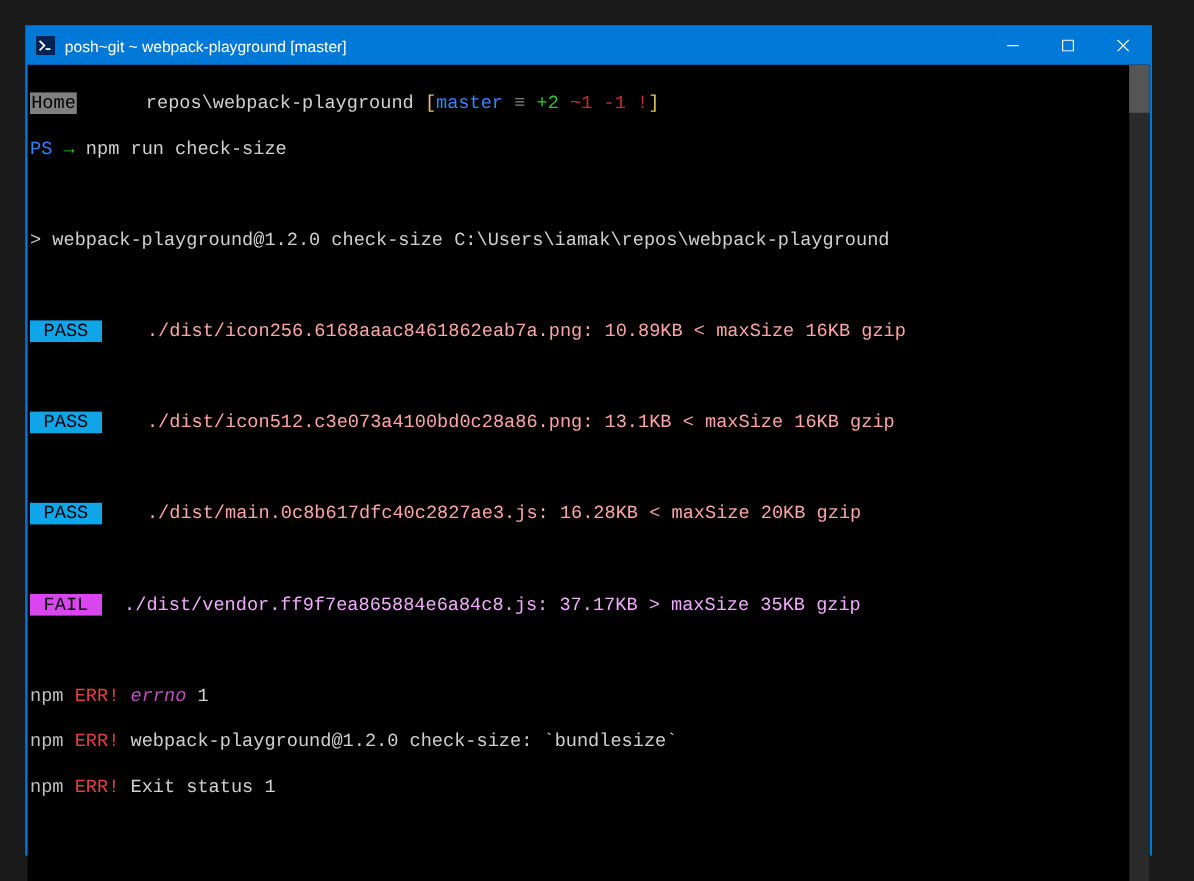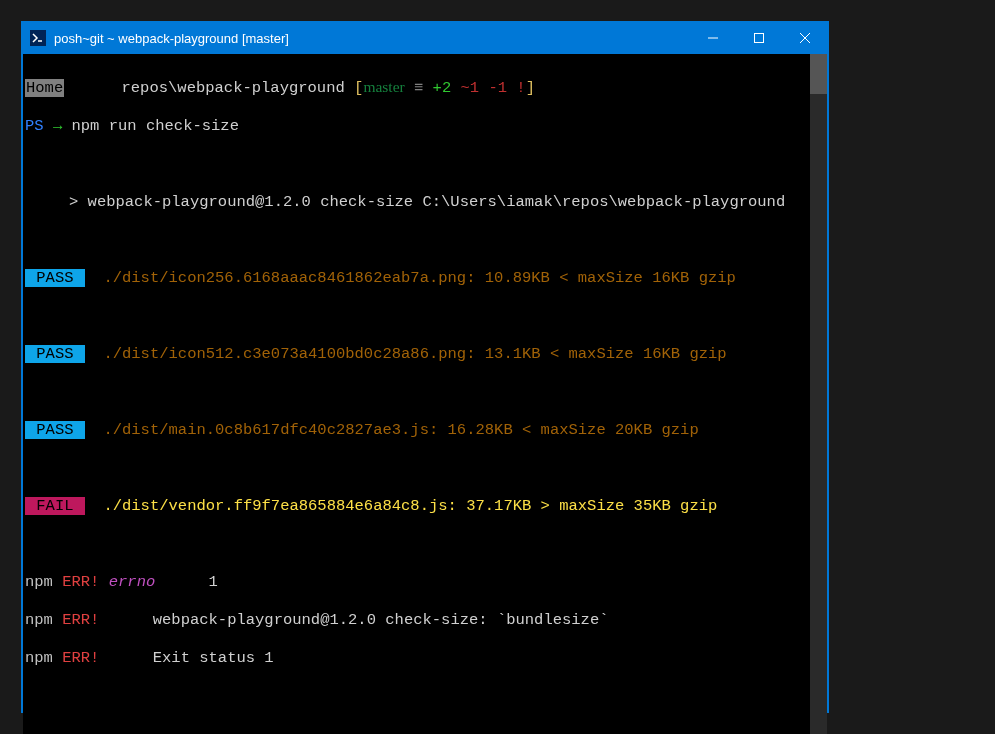--- a/index.html
+++ b/index.html
@@ -7,21 +7,21 @@
       background: #1a1a1a;
       width: 995px;
       height: 734px;
       font-family: 'Consolas', 'Courier New', monospace;
       overflow: hidden;
     }
     .window {
       position: absolute;
       left: 22px;
       top: 22px;
-      width: 806px;
+      width: 937px;
       height: 690px;
       background: #0078d7;
       display: flex;
       flex-direction: column;
       box-shadow: 0 0 0 1px #0078d7;
     }
     .titlebar {
       height: 32px;
       background: #0078d7;
       display: flex;
@@ -84,41 +84,41 @@
       background: #555;
     }
     .line { min-height: 19px; }
     .home-badge {
       background: #808080;
       color: #000;
       padding: 0 1px;
     }
     .path { color: #d0d0d0; margin-left: 48px; }
     .bracket { color: #e0c060; }
-    .branch { color: #15803d; font-family: Liberation Serif, serif; }
+    .branch { color: #3b82f6; }
     .equiv { color: #808080; }
     .plus { color: #30c830; }
     .minus { color: #c03030; }
     .excl { color: #c03030; }
     .ps { color: #3080ff; text-align: center; }
     .arrow { color: #30c830; }
     .cmd { color: #d0d0d0; }
-    .out { color: #d0d0d0; margin-left: 44px; }
+    .out { color: #d0d0d0; }
     .pass-badge {
       background: #0ea5e9;
       color: #000;
       padding: 0 2px;
     }
     .fail-badge {
-      background: #be185d;
+      background: #d946ef;
       color: #000;
       padding: 0 2px;
     }
-    .pass-text { color: #a16207; }
-    .fail-text { color: #fde047; }
+    .pass-text { color: #fca5a5; margin-left: 19px; }
+    .fail-text { color: #f0abfc; }
     .npm { color: #c0c0c0; }
     .err { color: #e04040; }
     .code-label { color: #c050c0; }
     .errno-label { color: #c050c0; font-style: italic; }
   </style>
 </head>
 <body>
 
 <div class="window">
   <div class="titlebar">

